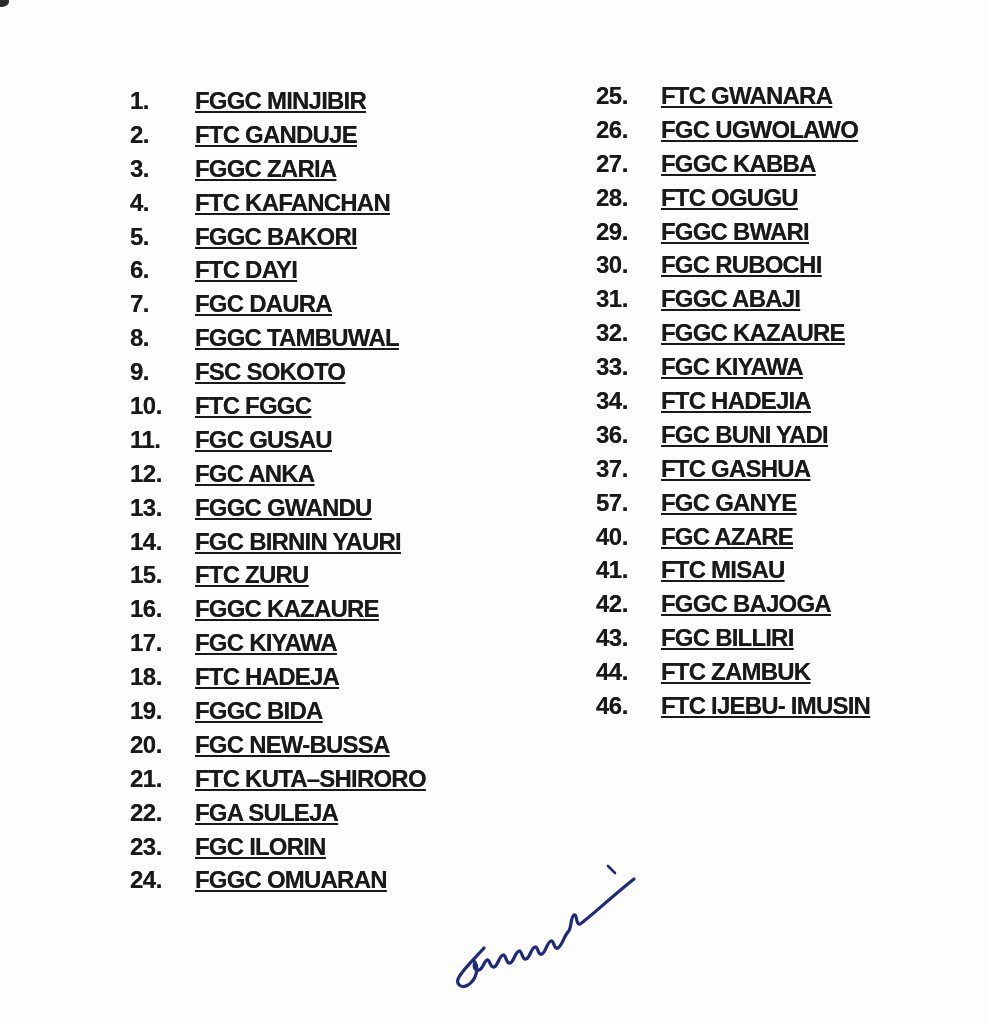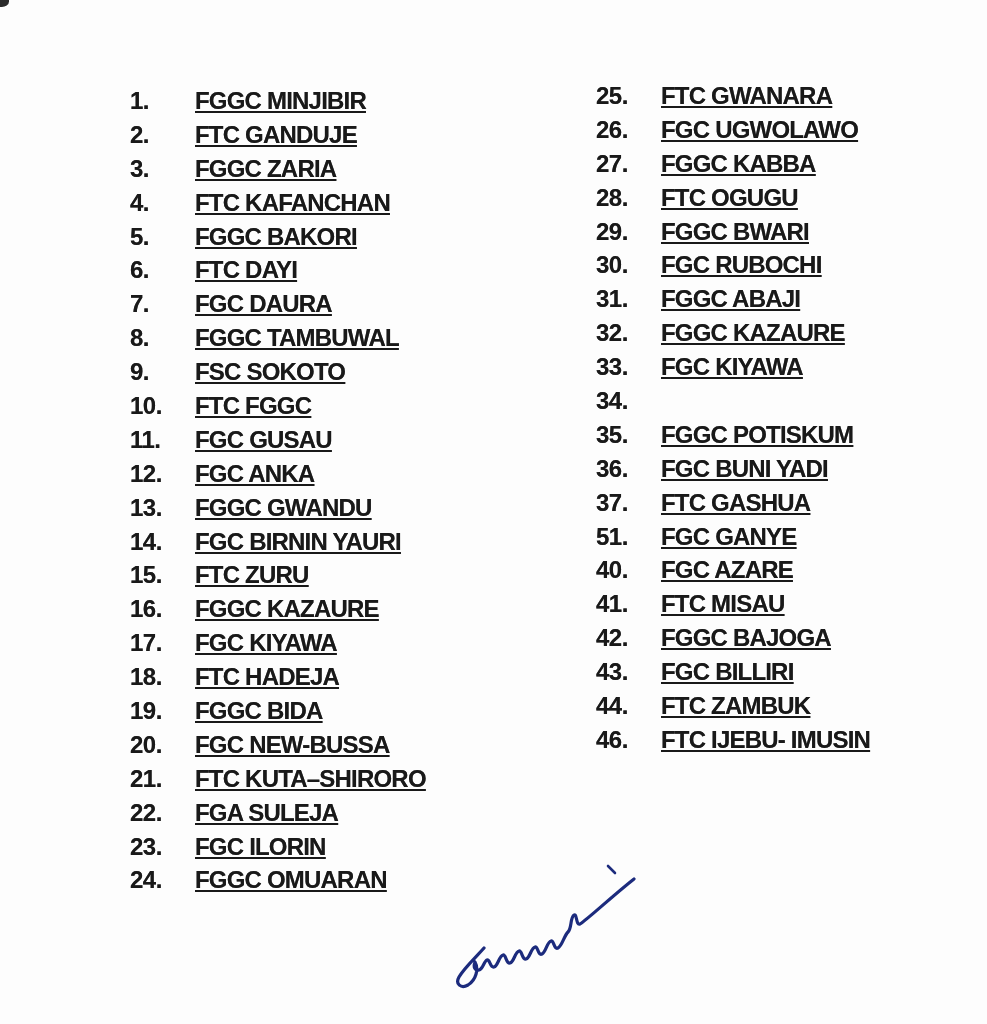--- a/index.html
+++ b/index.html
@@ -200,35 +200,32 @@
       <div class="row">
         <span class="num">32.</span>
         <span class="name">FGGC KAZAURE</span>
       </div>
       <div class="row">
         <span class="num">33.</span>
         <span class="name">FGC KIYAWA</span>
       </div>
       <div class="row">
         <span class="num">34.</span>
-      </div>
-      <div class="row">
-        <span class="num">35.</span>
-        <span class="name">FGGC POTISKUM</span>
+        <span class="name">FTC HADEJIA</span>
       </div>
       <div class="row">
         <span class="num">36.</span>
         <span class="name">FGC BUNI YADI</span>
       </div>
       <div class="row">
         <span class="num">37.</span>
         <span class="name">FTC GASHUA</span>
       </div>
       <div class="row">
-        <span class="num">51.</span>
+        <span class="num">57.</span>
         <span class="name">FGC GANYE</span>
       </div>
       <div class="row">
         <span class="num">40.</span>
         <span class="name">FGC AZARE</span>
       </div>
       <div class="row">
         <span class="num">41.</span>
         <span class="name">FTC MISAU</span>
       </div>

